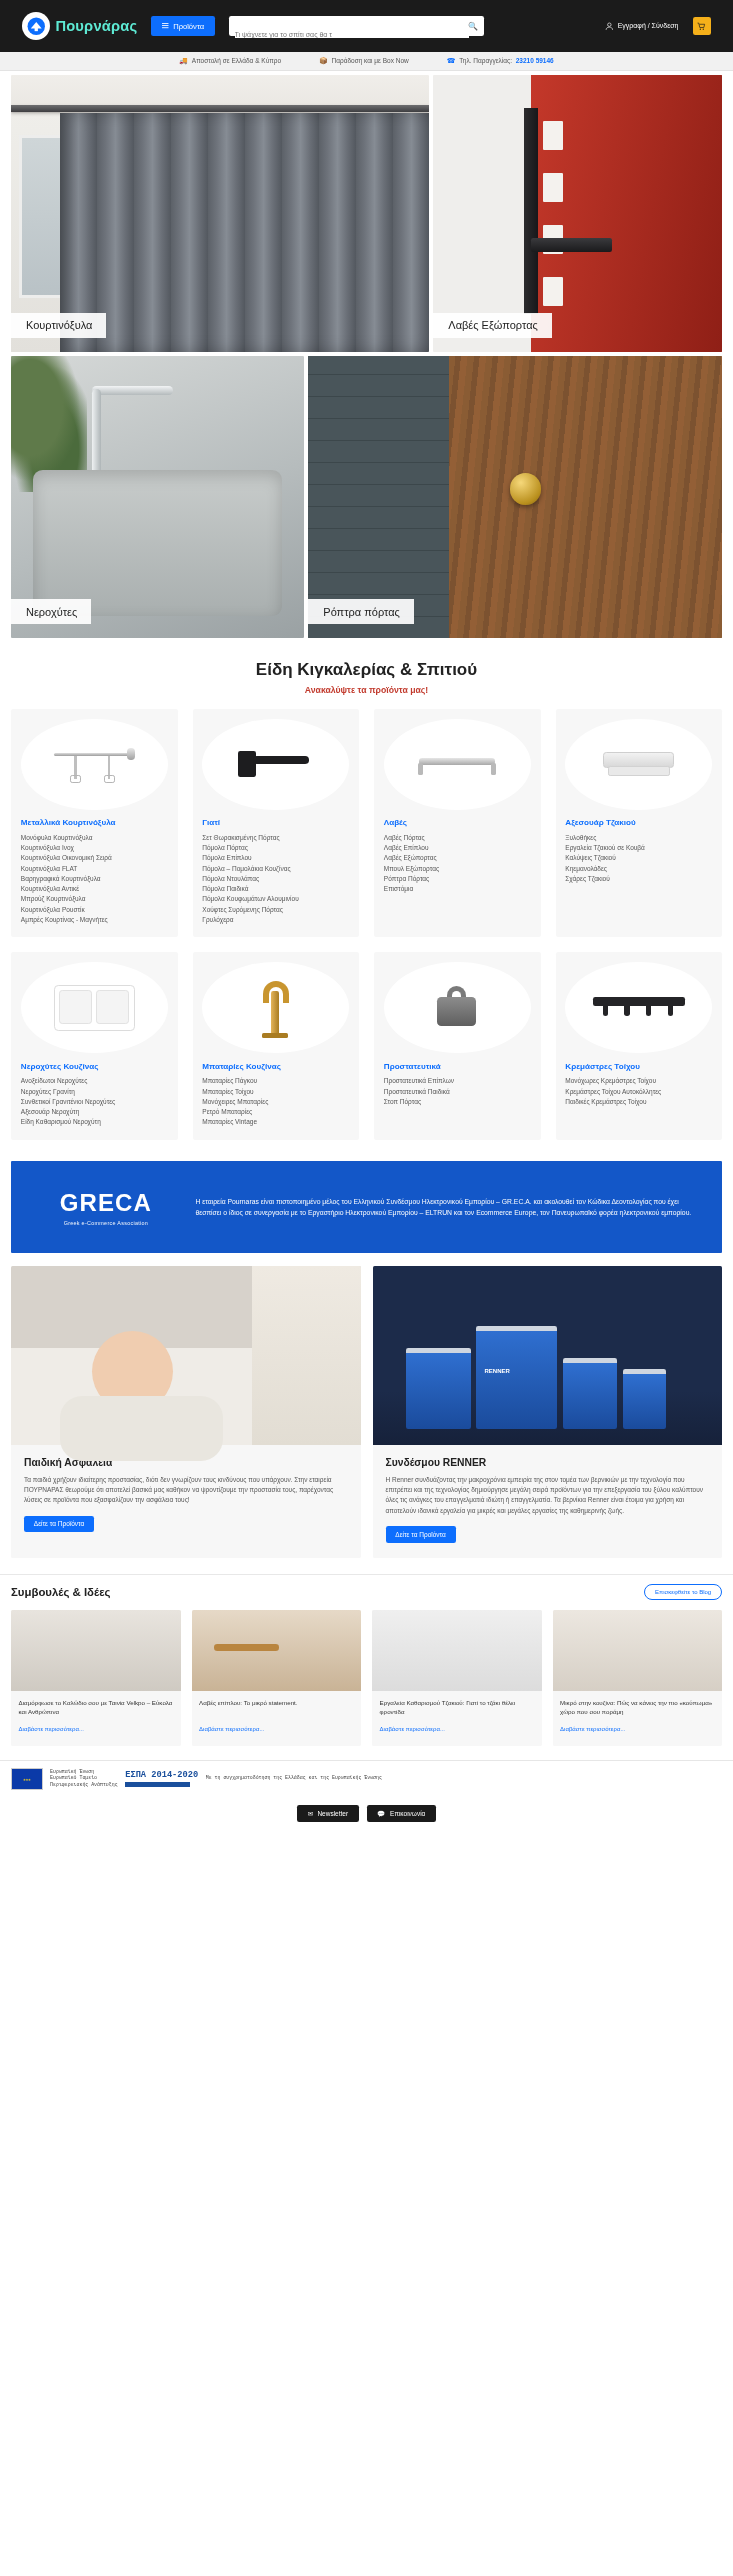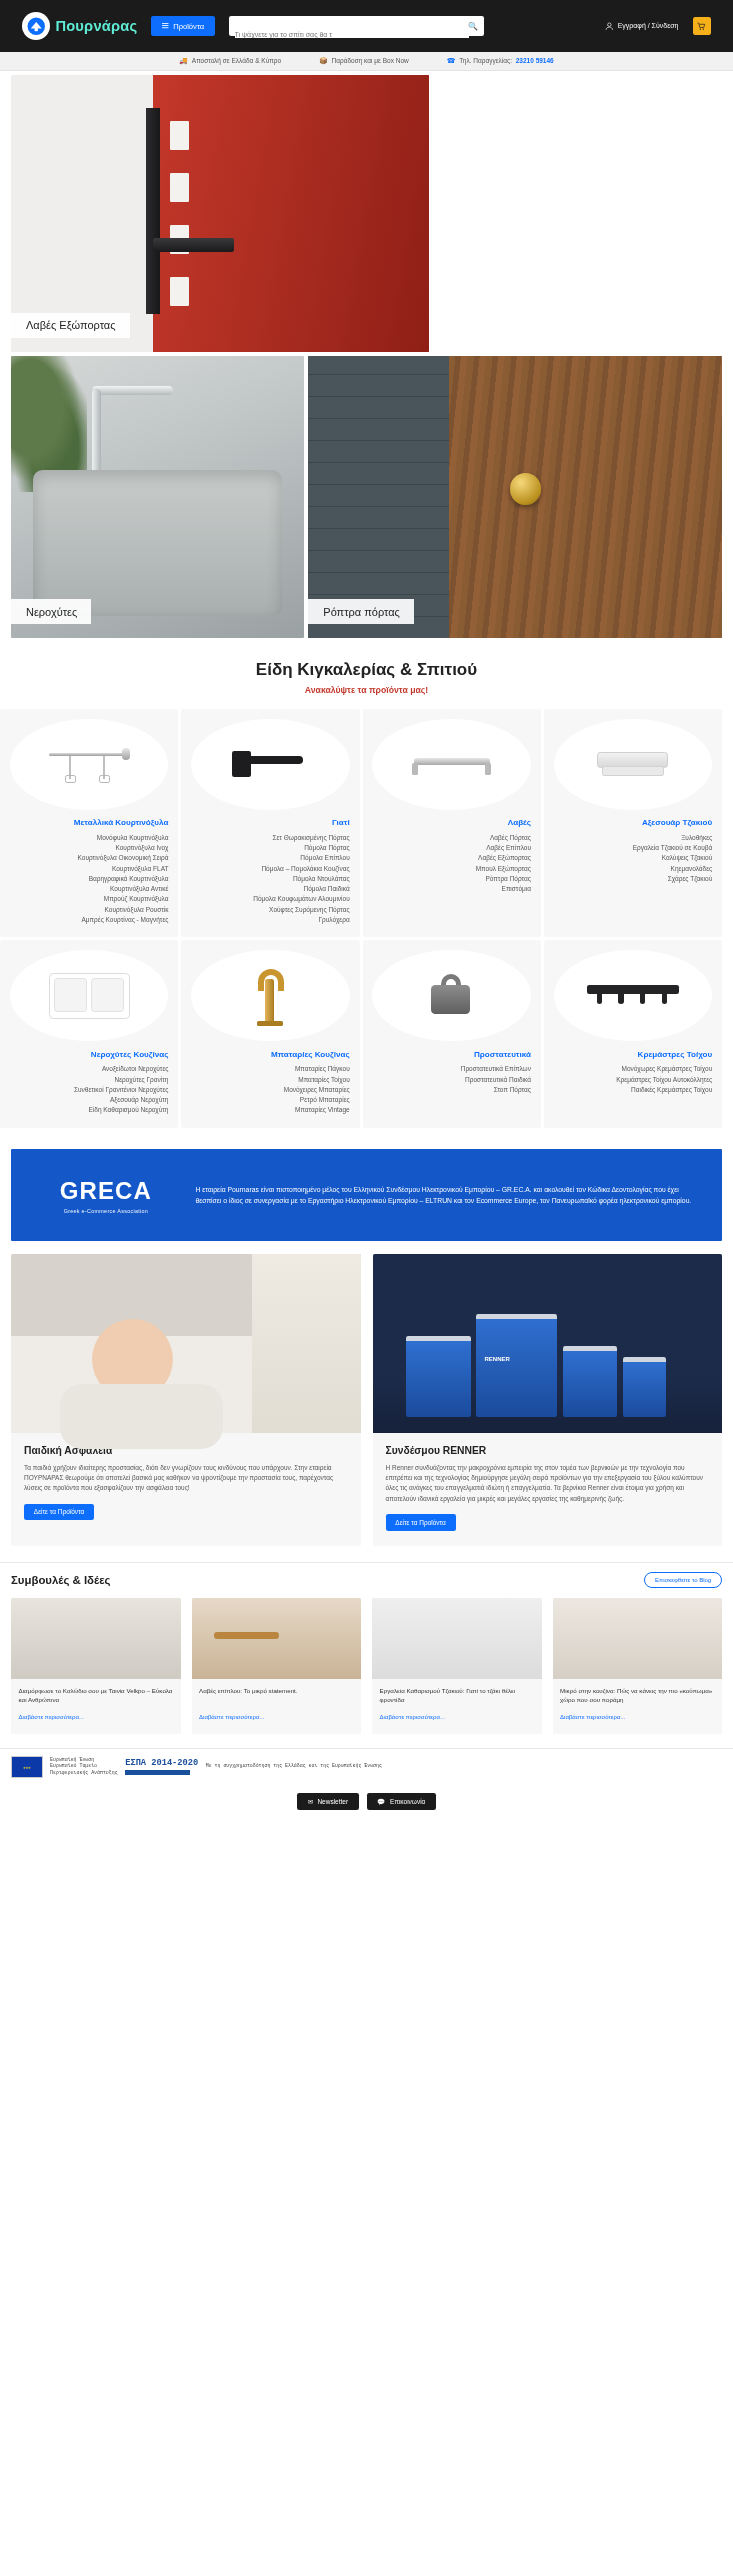--- a/index.html
+++ b/index.html
@@ -216,23 +216,22 @@
     padding-top: 12px;
   }
   .sec-sub {
     text-align:center; font-size: 8.7px; color:#c23b2e; font-weight:bold;
     padding: 4.9px 0 14px 0;
   }
 
   
   .cats {
     display:grid; grid-template-columns: repeat(4, 1fr);
-    gap: 3px;
-    padding: 0 11px 14px 0;
-    text-align: right;
+    gap: 15px;
+    padding: 0 11px 14px 11px;
   }
   .cat-card {
     background:#f7f7f7;
     border-radius: 2.2px;
     padding: 9.8px 9.8px 12px 9.8px;
     min-height: 174px;
   }
   .cat-img {
     background:#fff; border-radius:50%;
     height: 91px; width: 100%;
@@ -444,20 +443,29 @@
   </div>
   <div class="item">
     <span class="ico">☎</span>
     <span>Τηλ. Παραγγελίας: </span>
     <b>23210 59146</b>
   </div>
 </div>
 
 <div class="hero">
   <a class="tile" href="#">
+    <div class="img-curtain">
+      <div class="wallpane"></div>
+        <div class="window"></div>
+      <div class="rail"></div>
+        <div class="curtain"></div>
+    </div>
+    <div class="tile-label">Κουρτινόξυλα</div>
+  </a>
+  <a class="tile" href="#">
     <div class="img-door">
       <div class="doorpanel"></div>
       <div class="slot" style="left:38%;top:46px;width:19.5px;height:29px;"></div>
       <div class="slot" style="left:38%;top:98px;width:19.5px;height:29px;"></div>
       <div class="slot" style="left:38%;top:150px;width:19.5px;height:29px;"></div>
       <div class="slot" style="left:38%;top:202px;width:19.5px;height:29px;"></div>
       <div class="handlebar"></div>
       <div class="knob"></div>
     </div>
     <div class="tile-label">Λαβές Εξώπορτας</div>

